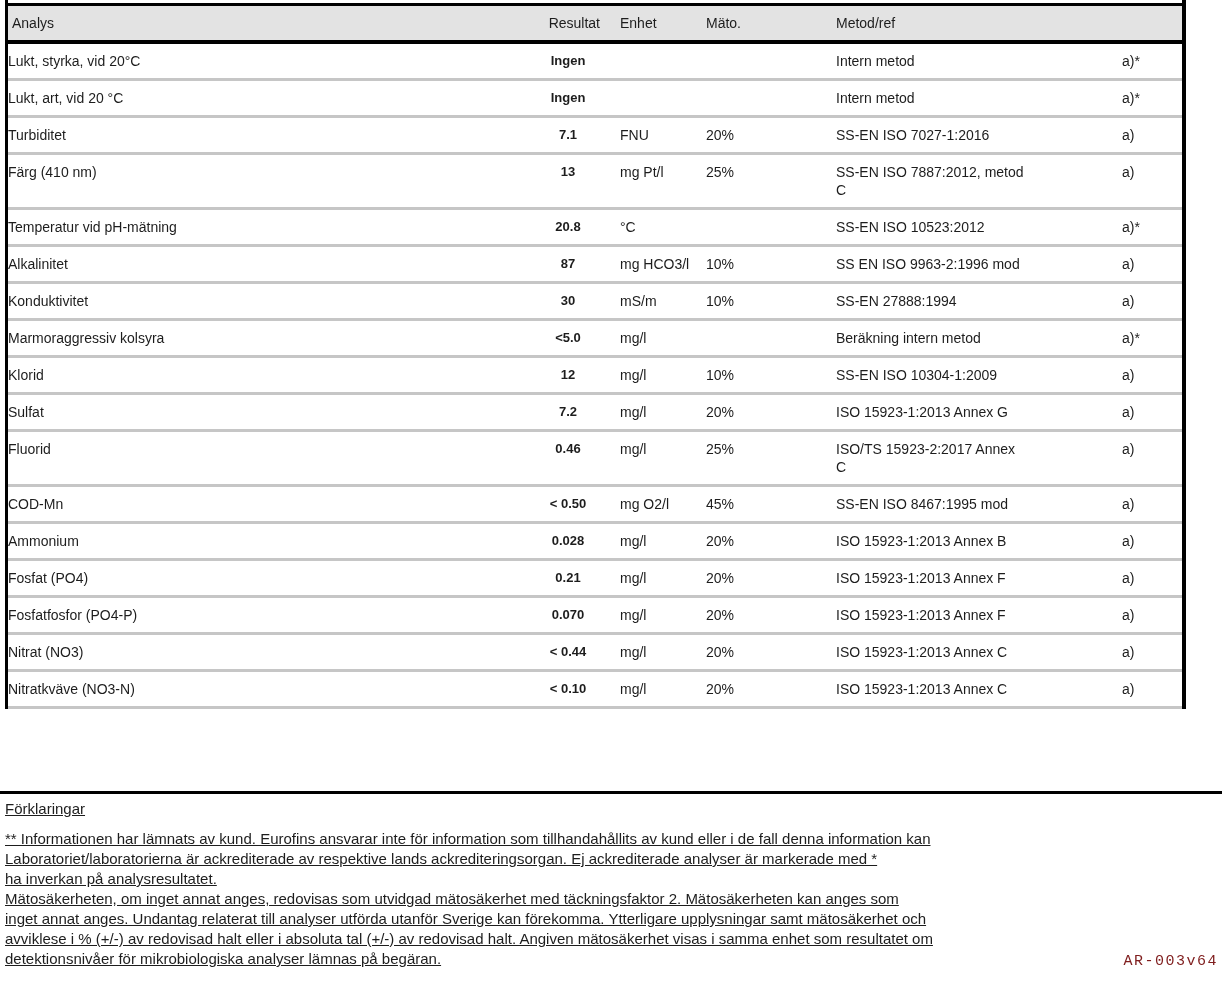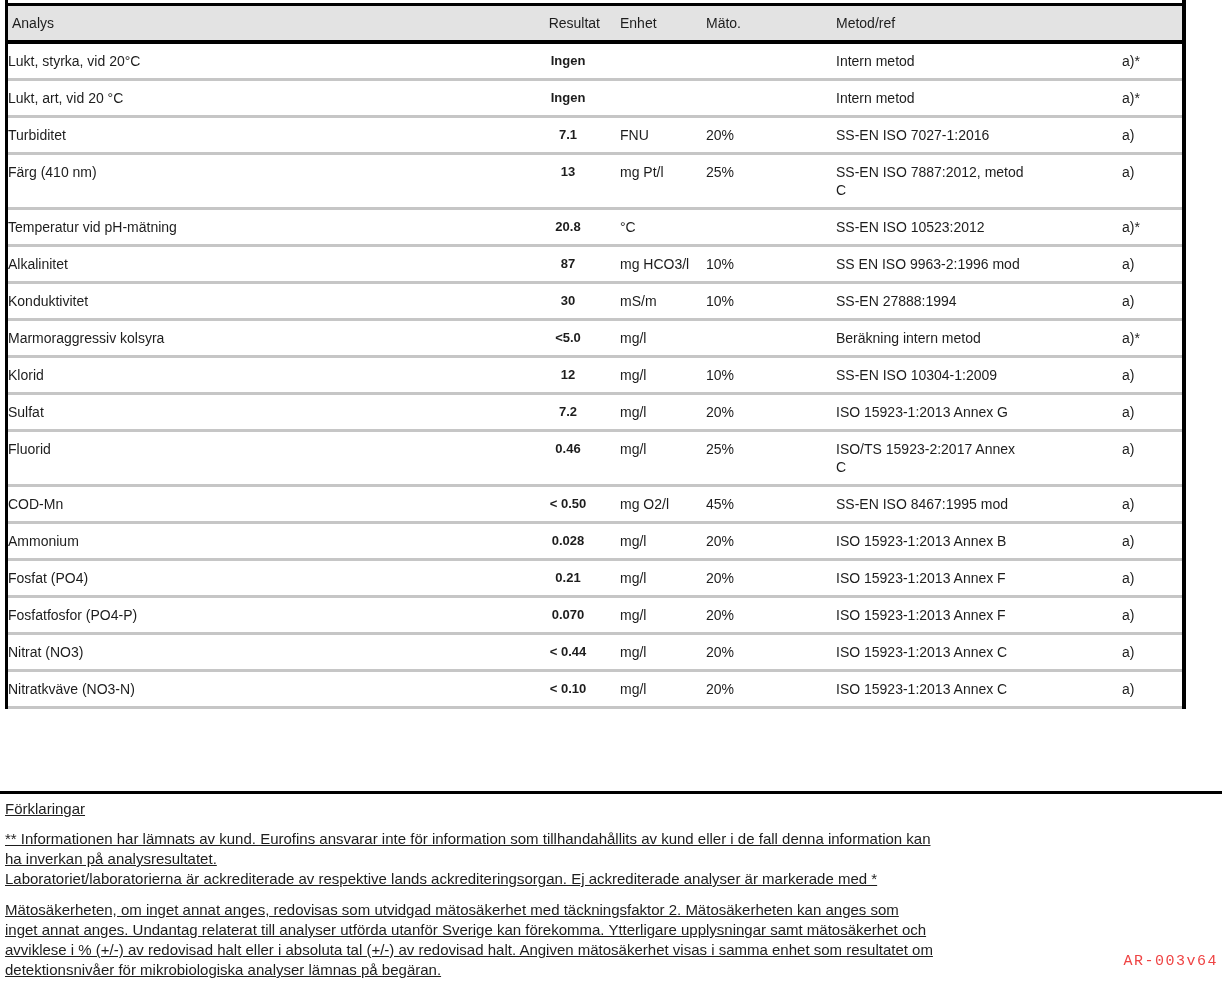--- a/index.html
+++ b/index.html
@@ -58,26 +58,26 @@
   td.c-enhet{padding-left:20px;}
   td.c-mato{padding-left:4px;}
   td.c-metod{padding-left:4px;white-space:pre-line;}
   td.c-note{padding-left:60px;}
 
   
   .footer-rule{position:absolute;left:0;top:791px;width:1222px;height:3px;background:#000;}
   .footer{position:absolute;left:5px;top:799px;width:1140px;font-size:15px;line-height:20px;}
   .footer-title{text-decoration:underline;margin-bottom:10px;}
   .para{margin:0 0 0 0;}
-  .para.second{margin-top:11px;}
+  .para.second{}
   .para .line{white-space:nowrap;text-decoration:underline;}
   .doc-code{
     position:absolute;top:953px;right:12px;
     font-family:"Liberation Mono", monospace;
-    font-size:15px;letter-spacing:1.5px;color:#ef4444;
+    font-size:15px;letter-spacing:1.5px;color:#7f1d1d;
   }
 </style>
 </head>
 <body>
 
 <div class="page">
 
   <span class="stub s1"></span>
   <span class="stub s2"></span>
 
@@ -244,22 +244,22 @@
         </tbody>
     </table>
   </div>
 
   <div class="footer-rule"></div>
 
   <div class="footer">
     <div class="footer-title">Förklaringar</div>
     <div class="para first">
         <div class="line">** Informationen har lämnats av kund.  Eurofins ansvarar inte för information som tillhandahållits av kund eller i de fall denna information kan</div>
+        <div class="line">Laboratoriet/laboratorierna är ackrediterade av respektive lands ackrediteringsorgan. Ej ackrediterade analyser är markerade med *</div>
         <div class="line">ha inverkan på analysresultatet.</div>
-        <div class="line">Laboratoriet/laboratorierna är ackrediterade av respektive lands ackrediteringsorgan. Ej ackrediterade analyser är markerade med *</div>
       </div>
     <div class="para second">
         <div class="line">Mätosäkerheten, om inget annat anges, redovisas som utvidgad mätosäkerhet med täckningsfaktor 2. Mätosäkerheten kan anges som</div>
         <div class="line">inget annat anges. Undantag relaterat till analyser utförda utanför Sverige kan förekomma. Ytterligare upplysningar samt mätosäkerhet och</div>
         <div class="line">avviklese i % (+/-) av redovisad halt eller i absoluta tal (+/-) av redovisad halt. Angiven mätosäkerhet visas i samma enhet som resultatet om</div>
         <div class="line">detektionsnivåer för mikrobiologiska analyser lämnas på begäran.</div>
       </div>
   </div>
 
   <div class="doc-code">AR-003v64</div>

